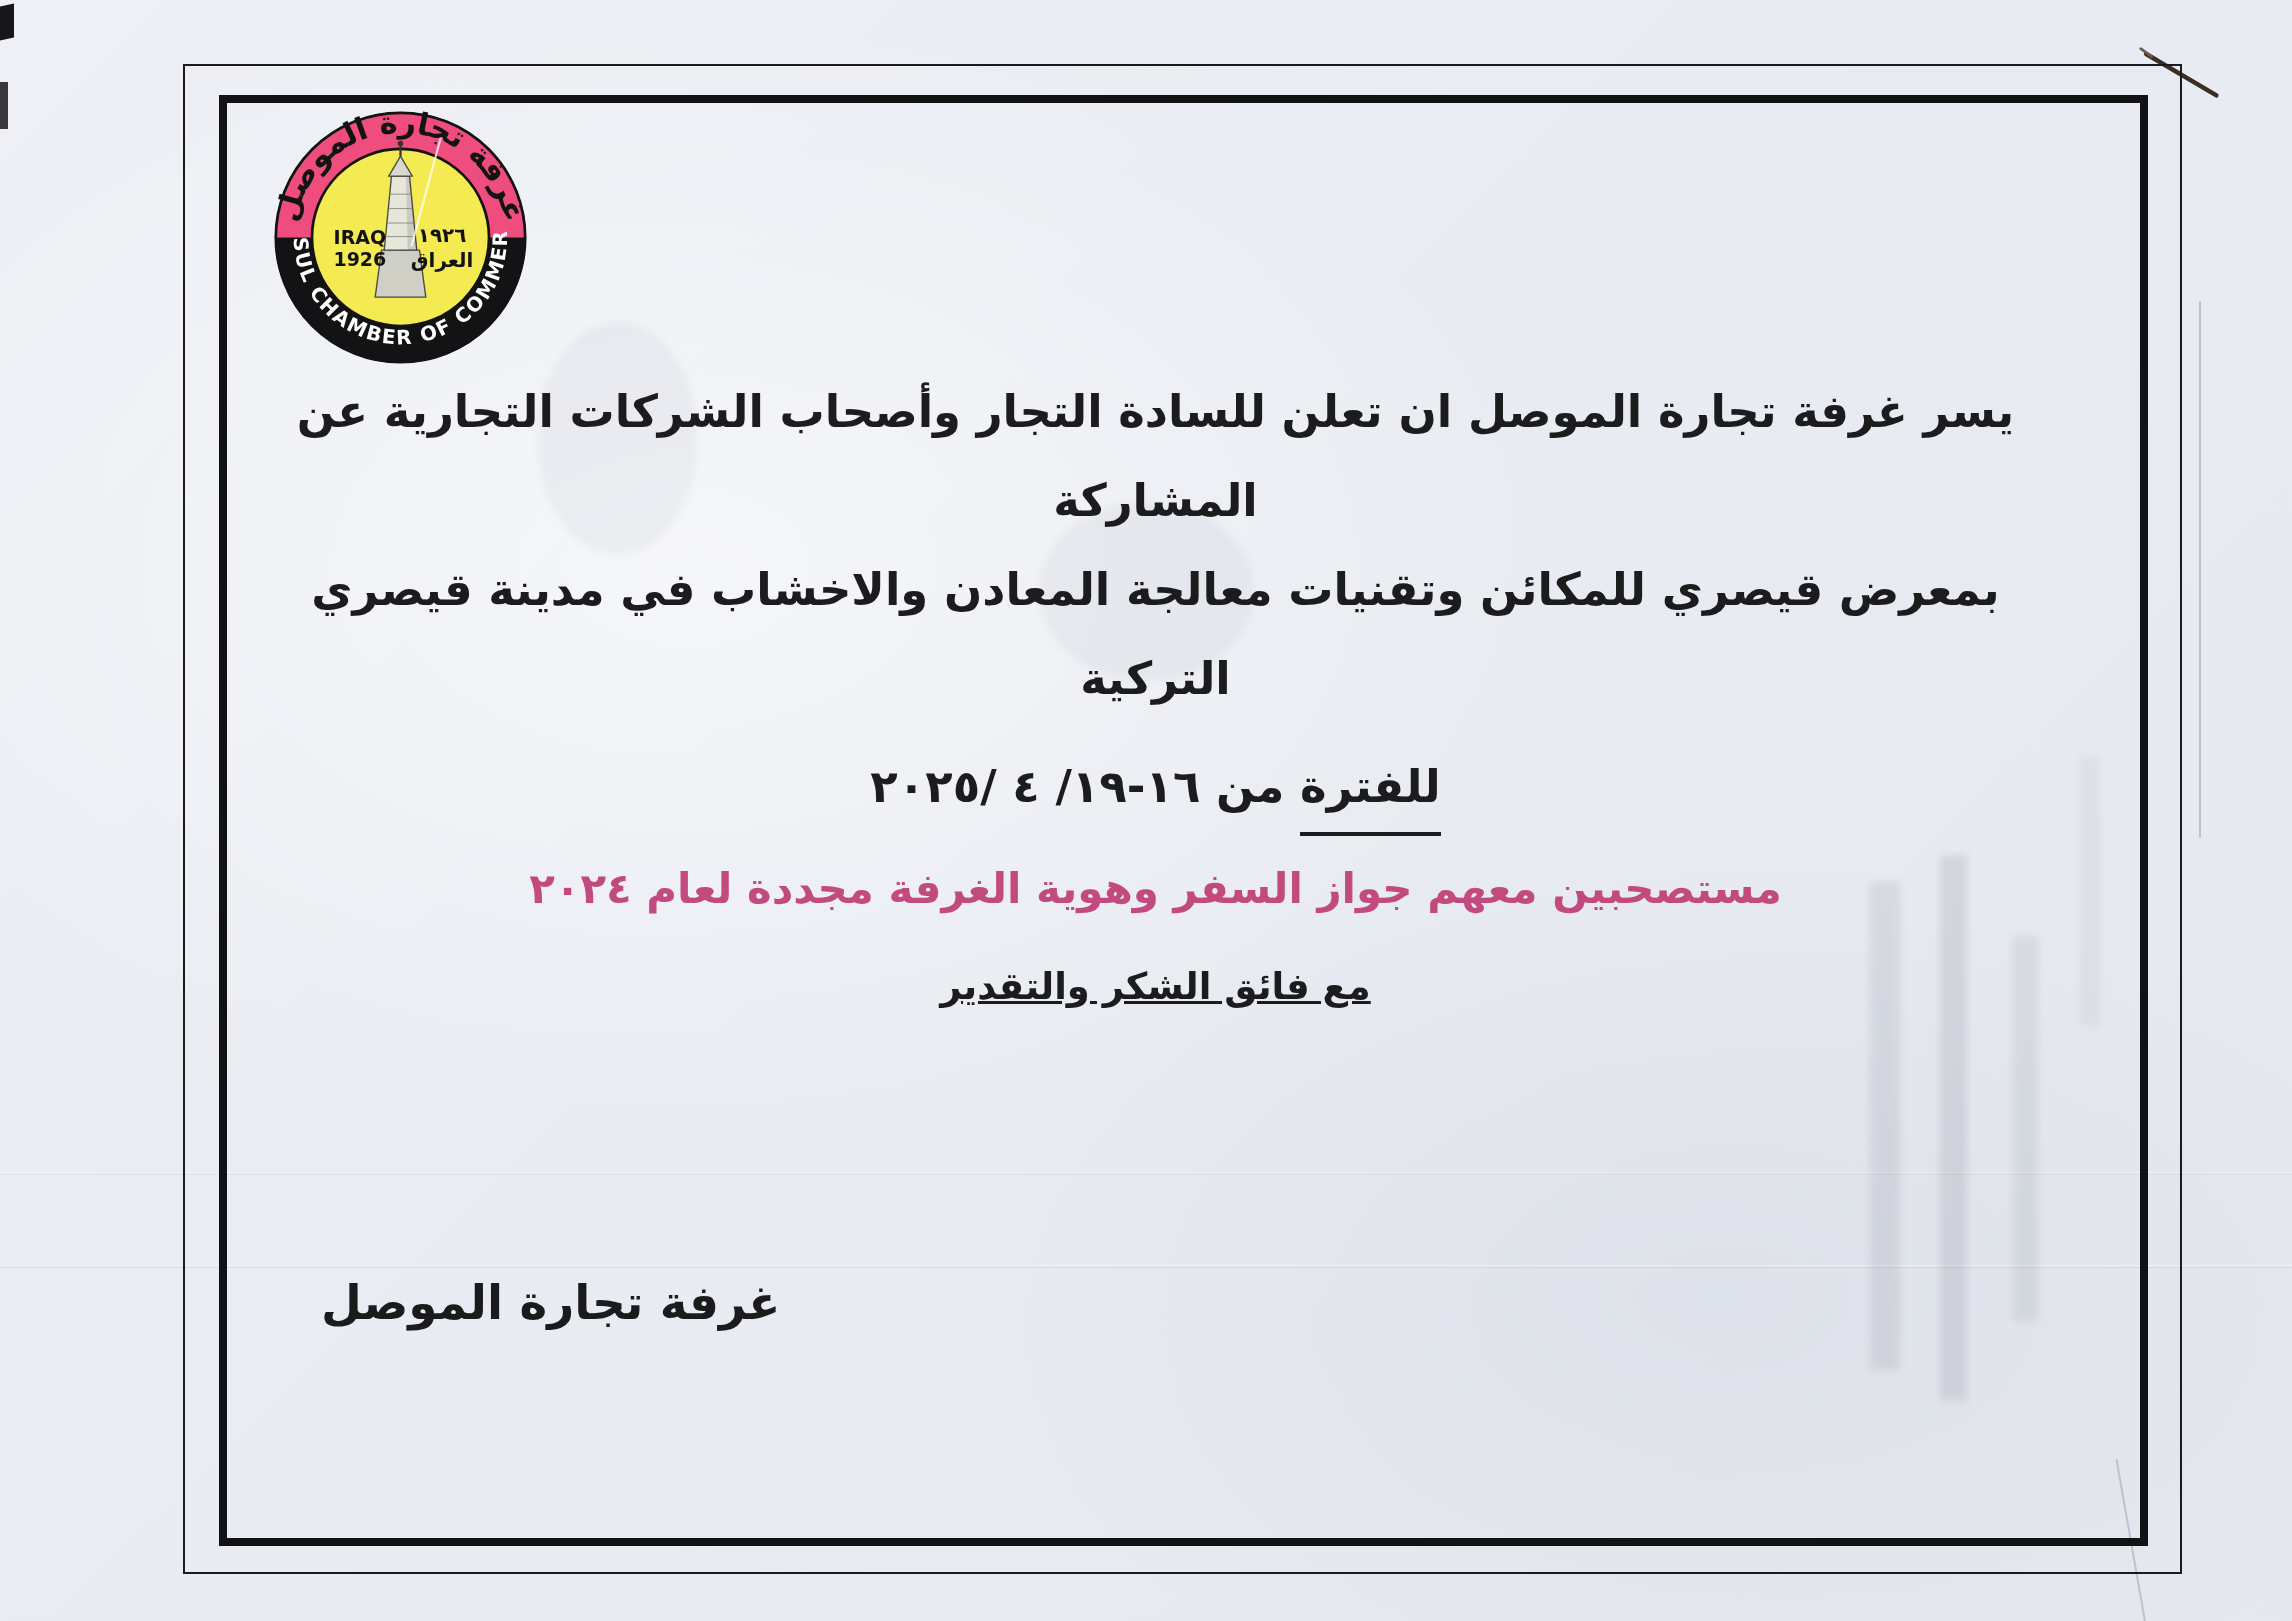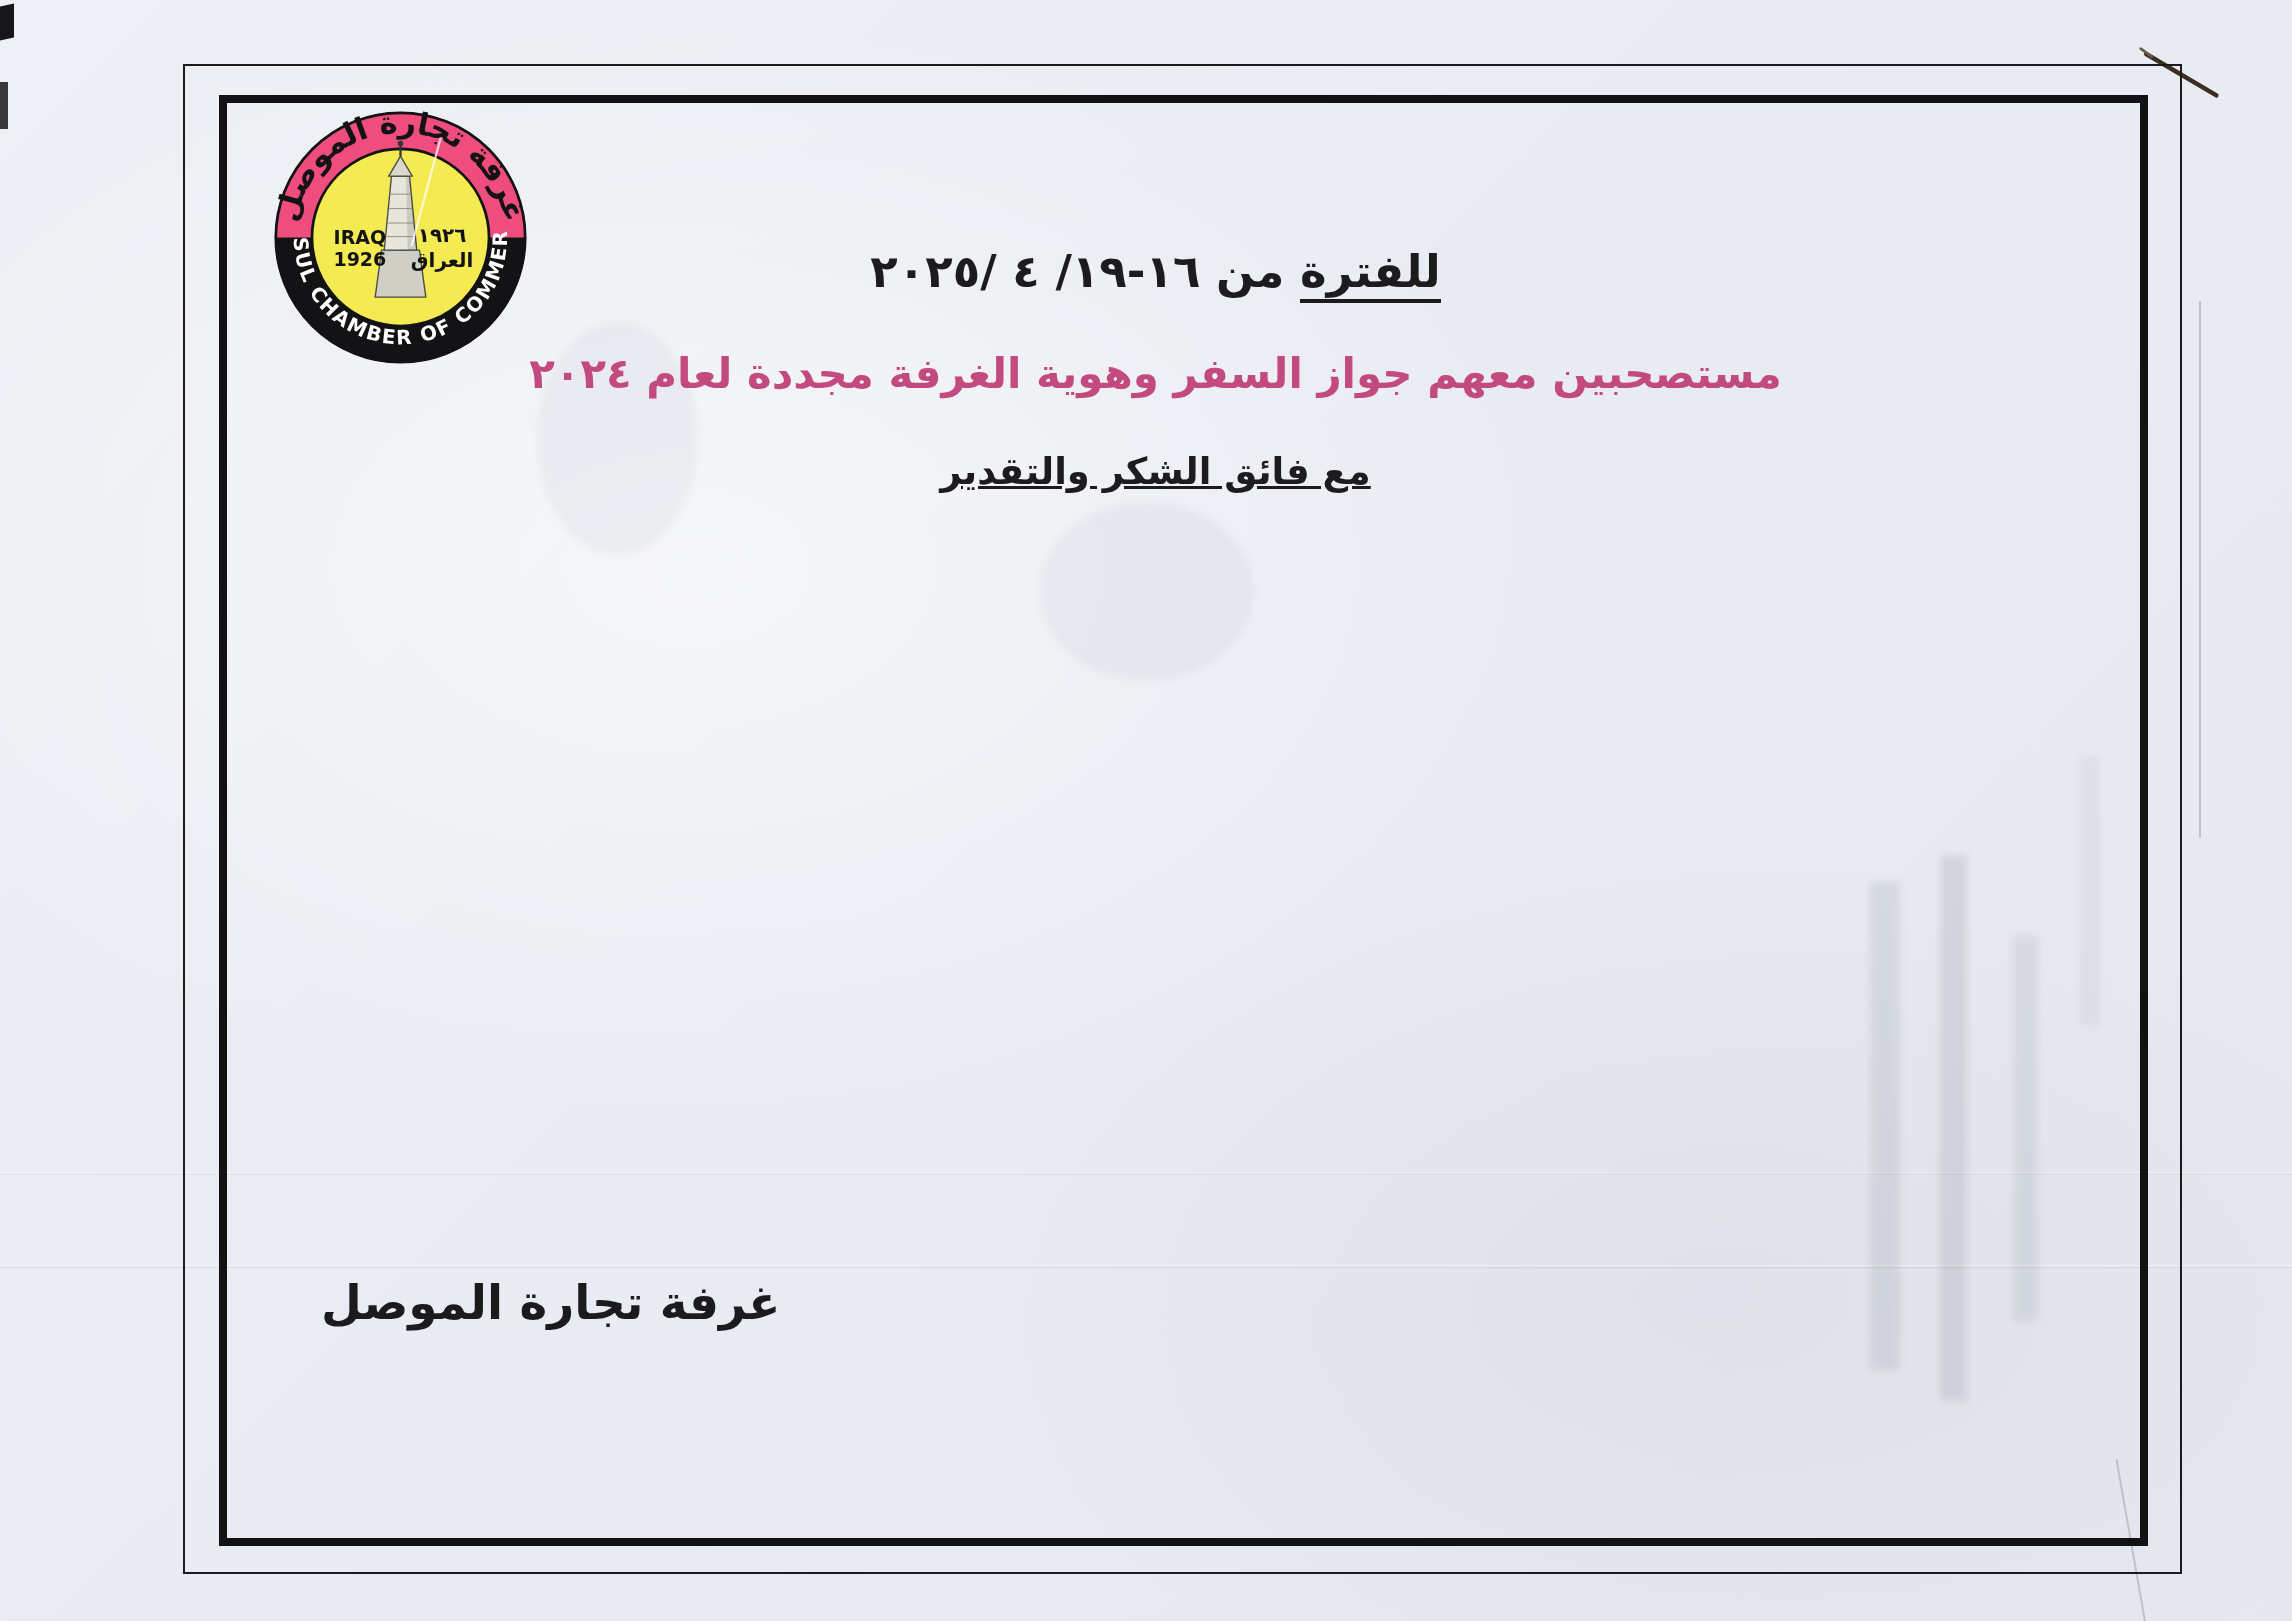--- a/index.html
+++ b/index.html
@@ -33,21 +33,21 @@
     text-align:center;color:#1c1c1e;
   }
   .title{
     font-size:84px;font-weight:bold;color:#b04a52;
     transform:translateX(85px);
     letter-spacing:1.8px;
     text-shadow:0 0 0.9px rgba(176,74,82,.6);
   }
   .para1{margin-top:159px;font-size:45px;font-weight:bold;line-height:89px;direction:rtl;}
   .dateline{margin-top:23px;font-size:45px;font-weight:bold;line-height:82px;direction:rtl;}
-  .dateline .u{border-bottom:4.5px solid #1c1c1e;padding-bottom:1px;}
+  .dateline .u{border-bottom:4.5px solid #1c1c1e;padding-bottom:19px;}
   .para2{margin-top:5.4px;font-size:45px;font-weight:bold;line-height:76px;direction:rtl;}
   .pinkline{margin-top:21.5px;font-size:42px;font-weight:bold;line-height:77px;direction:rtl;color:#c24a7e;}
   .thanks{margin-top:31px;font-size:37px;font-weight:bold;line-height:57px;direction:rtl;text-decoration:underline;}
   .signature{
     position:absolute;left:321px;top:1275px;
     font-size:47px;font-weight:bold;color:#1b1b1d;direction:rtl;
   }
   
   .edge-mark{position:absolute;background:#17171a;}
   .edge-mark.m1{left:0;top:5.4px;width:14.3px;height:34px;transform:skewY(-12deg);}
@@ -127,20 +127,24 @@
     </text>
 
     <text x="95" y="147" font-size="21" font-weight="bold" fill="#131315" text-anchor="middle">IRAQ</text>
     <text x="95" y="171" font-size="21" font-weight="bold" fill="#131315" text-anchor="middle">1926</text>
     <text x="186" y="145" font-size="22" font-weight="bold" fill="#131315" text-anchor="middle">١٩٢٦</text>
     <text x="186" y="173" font-size="22" font-weight="bold" fill="#131315" text-anchor="middle">العراق</text>
   </svg>
 
   <div class="content">
 
+    <div class="para1">
+      <div>يسر غرفة تجارة الموصل ان تعلن للسادة التجار وأصحاب الشركات التجارية عن المشاركة</div>
+      <div>بمعرض قيصري للمكائن وتقنيات معالجة المعادن والاخشاب في مدينة قيصري التركية</div>
+    </div>
 
     <div class="dateline">
       <span class="u">للفترة</span>
       <span> </span>
       <span>من ١٦-١٩/ ٤ /٢٠٢٥</span>
     </div>
 
 
     <div class="pinkline">مستصحبين معهم جواز السفر وهوية الغرفة مجددة لعام ٢٠٢٤</div>
 

